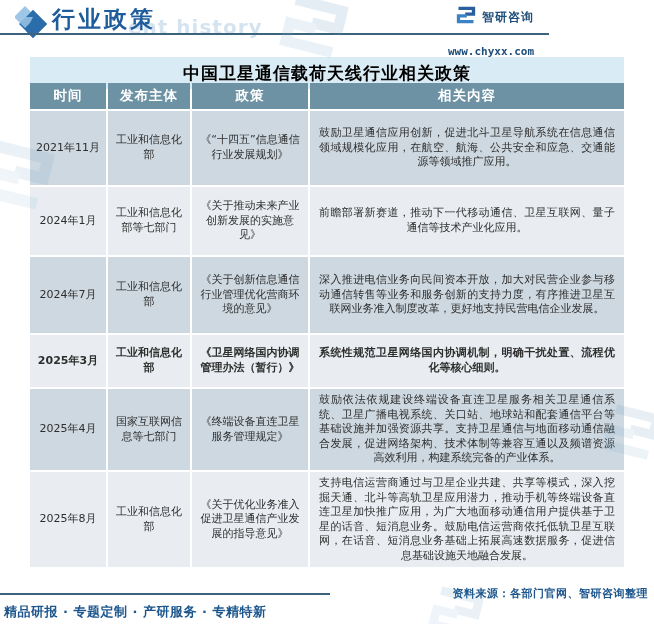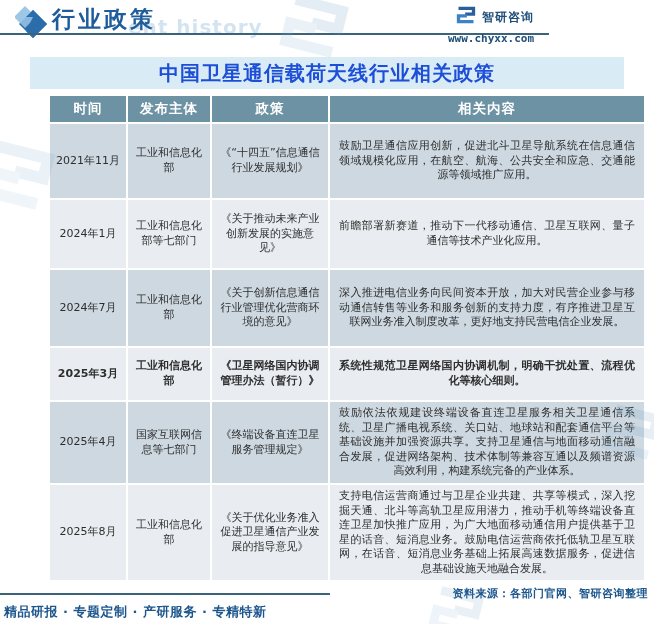--- a/index.html
+++ b/index.html
@@ -18,33 +18,33 @@
   .watermark-history{
     position:absolute;left:128px;top:15px;
     font-size:20px;font-weight:bold;color:#bdd6e9;opacity:.65;letter-spacing:1px;
     white-space:nowrap;
   }
   .header-rule{position:absolute;left:0;top:33px;width:549px;height:2px;background:#3b647c;}
   .brand{position:absolute;right:6px;top:5px;width:110px;text-align:right;}
   .brand-row{display:flex;align-items:center;justify-content:flex-end;gap:6px;}
   .brand-name{font-size:12px;font-weight:bold;color:#1f4e79;letter-spacing:1px;}
   .brand-url{
-    margin-top:3px;font-family:"DejaVu Sans Mono","Liberation Mono",monospace;
+    margin-top:16px;font-family:"DejaVu Sans Mono","Liberation Mono",monospace;
     font-size:11px;font-weight:bold;color:#1f4e79;white-space:nowrap;
   }
   
   .table-title-band{
     position:absolute;left:30px;top:57px;width:594px;height:32px;
     background:#d9ebf4;display:flex;align-items:center;justify-content:center;
   }
-  .table-title{font-size:20px;font-weight:bold;color:#1d4ed8;letter-spacing:1px;}
+  .table-title{font-size:17px;font-weight:bold;color:#000000;letter-spacing:1px;}
   
   table.policy{
-    position:absolute;left:28px;top:94px;width:598px;
-    border-collapse:separate;border-spacing:2px;table-layout:fixed;margin-left:20px;
+    position:absolute;left:28px;top:81px;width:598px;
+    border-collapse:separate;border-spacing:2px;table-layout:fixed;
   }
   th{
     background:#6d92a4;color:#ffffff;font-size:13.5px;font-weight:bold;
     height:24px;letter-spacing:1px;padding:1px 0;
   }
   td{
     font-size:11px;color:#2e2e2e;text-align:center;vertical-align:middle;
     padding:3px 4px;line-height:1.32;word-break:break-all;
   }
   tr.row-dark td{background:#cdd8e0;}

